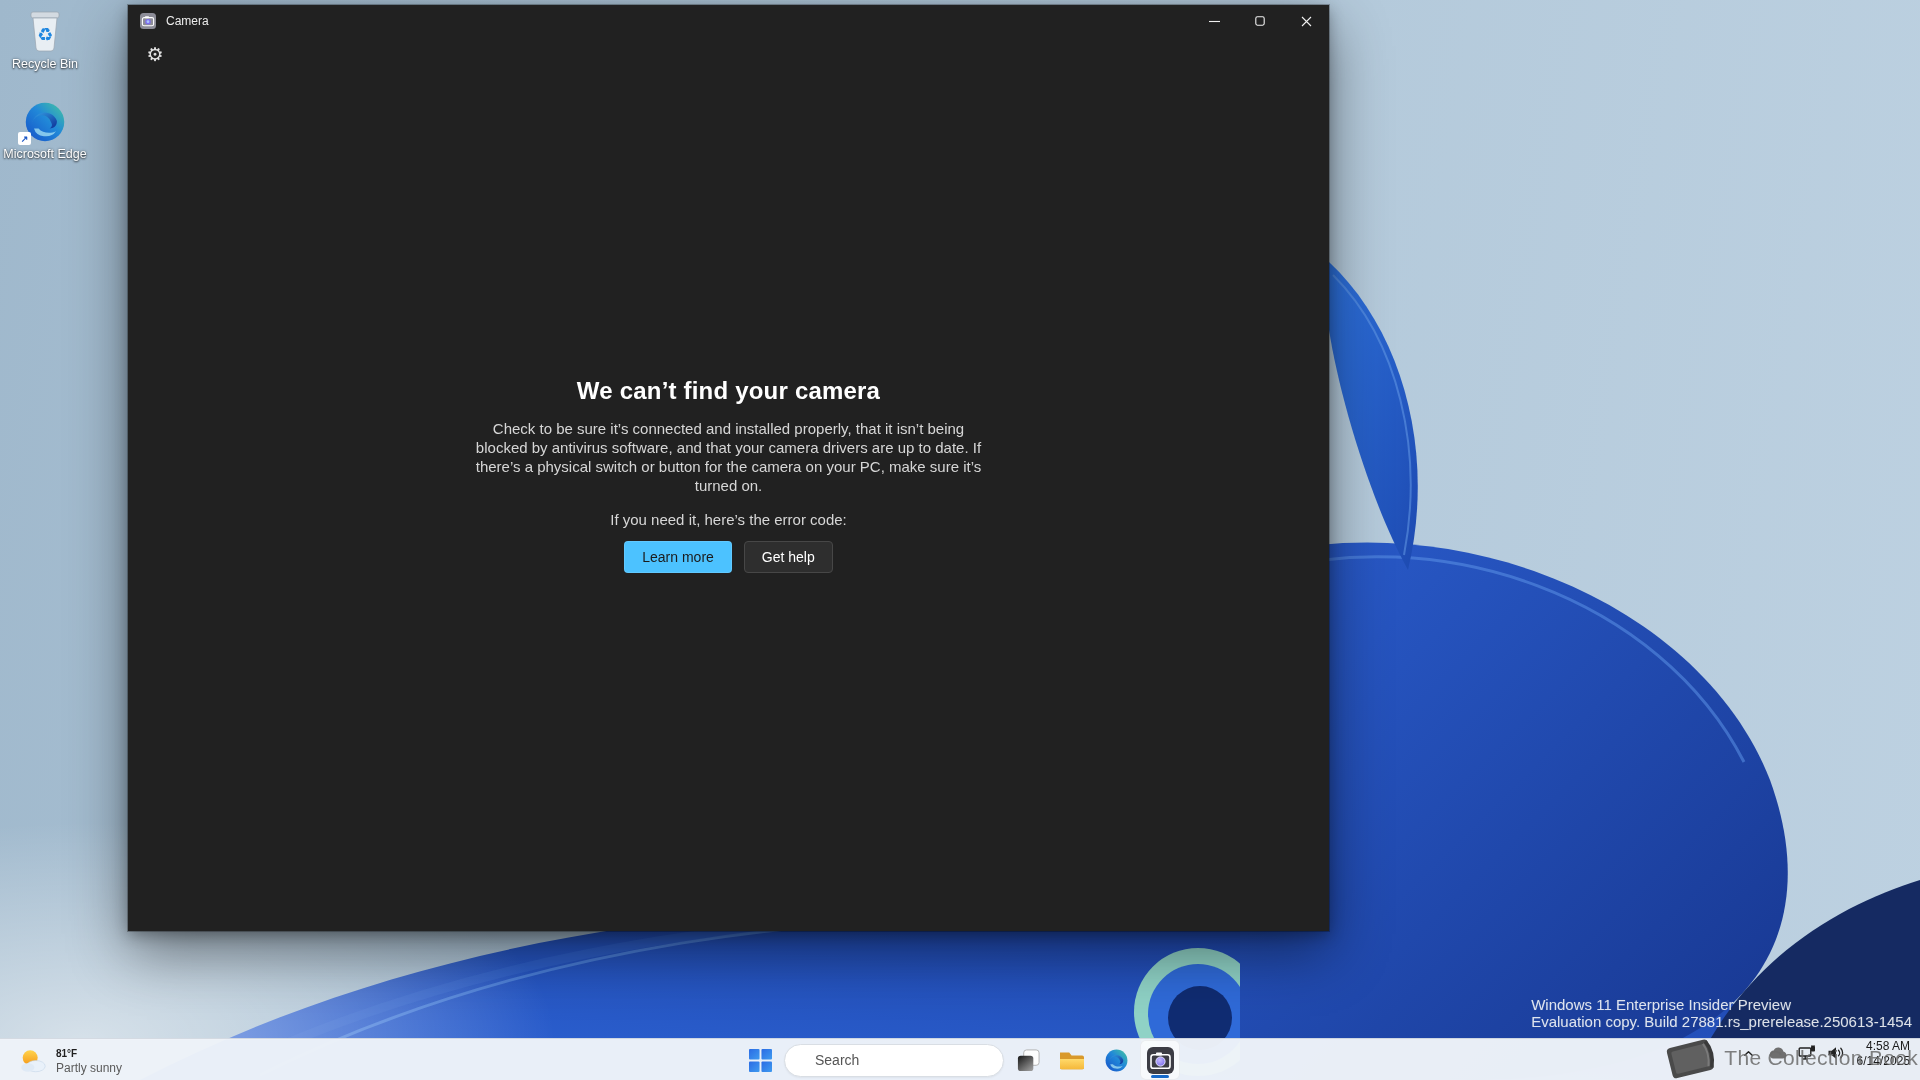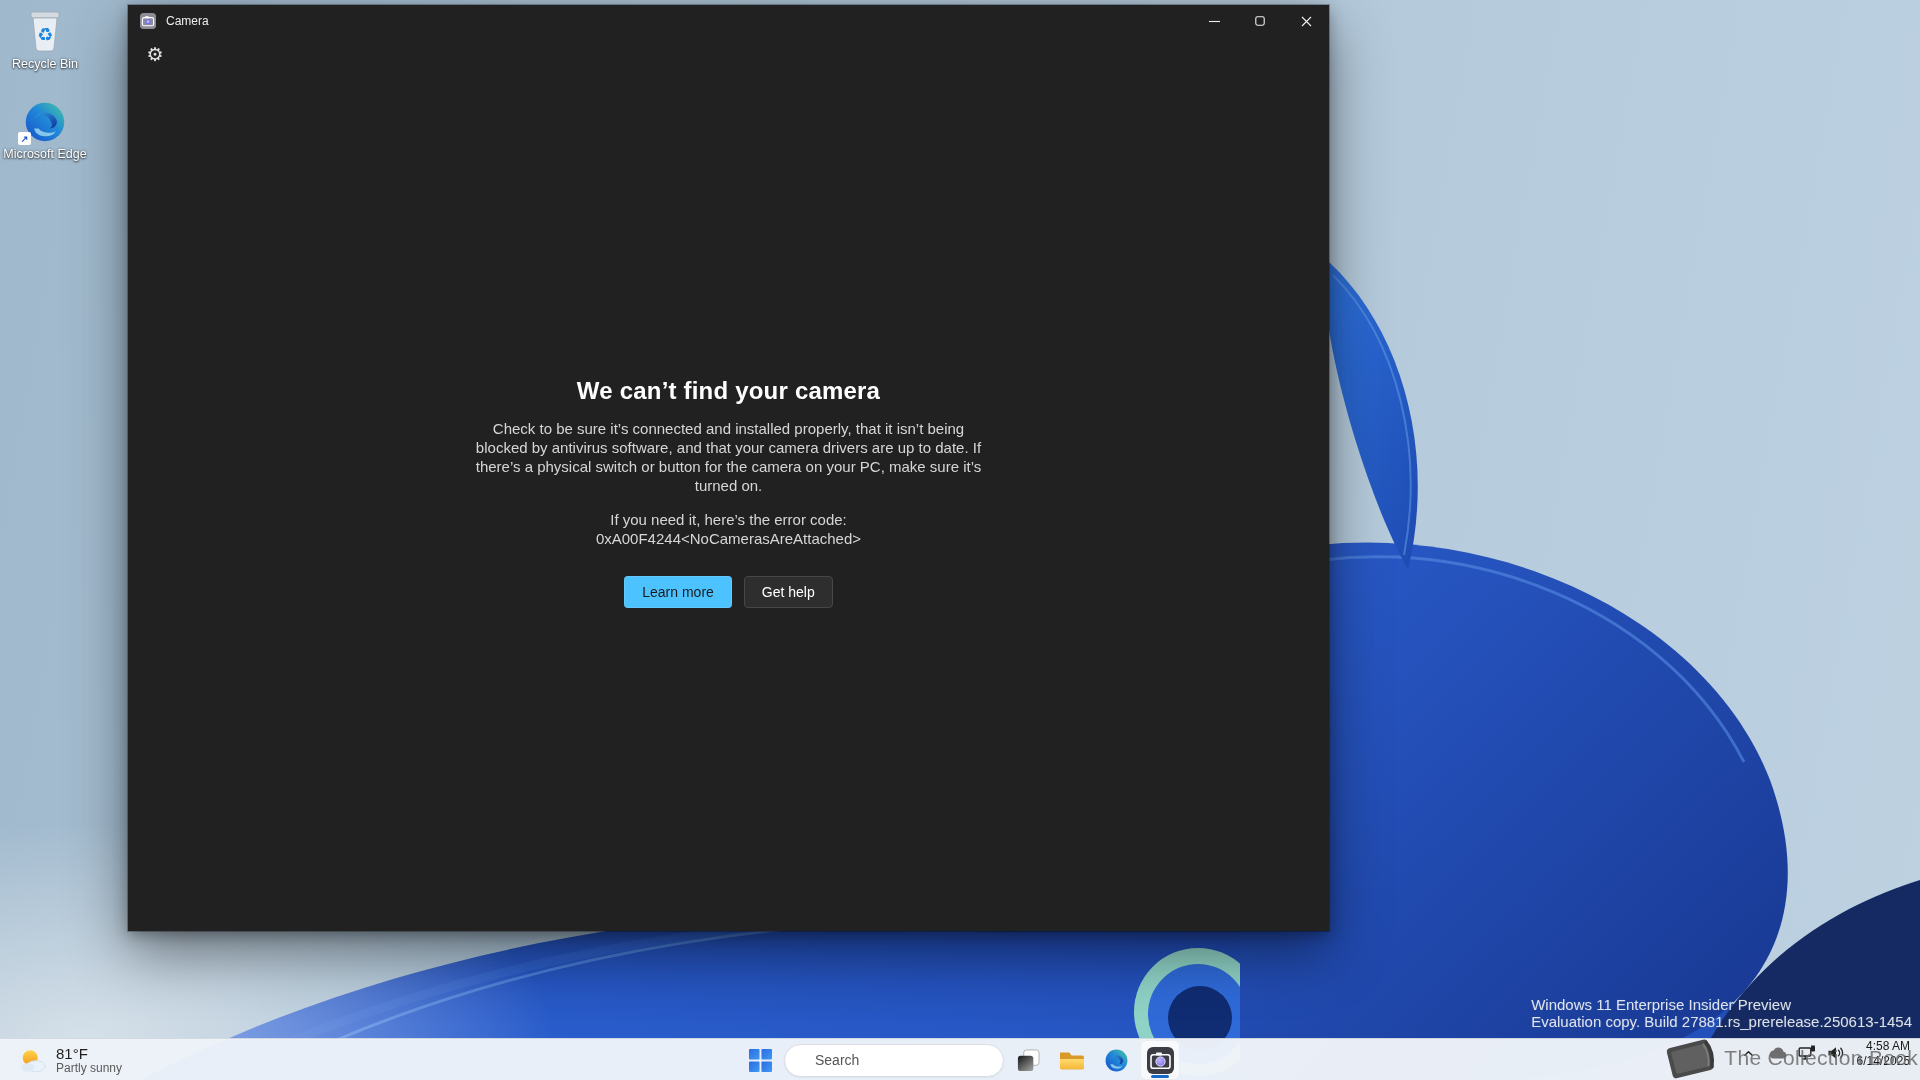--- a/index.html
+++ b/index.html
@@ -34,34 +34,34 @@
   .titlebar .ttl { color:#ececec; font-size:12px; }
   .win-controls { margin-left:auto; display:flex; height:100%; }
   .win-btn { width:46px; height:100%; display:flex; align-items:center; justify-content:center; }
   .gear { position:absolute; left:14px; top:36px; font-size:19px; color:#e2e2e2;
     font-family:"DejaVu Sans", sans-serif; width:26px; height:26px; display:flex; align-items:center; justify-content:center; }
 
   .err-wrap { position:absolute; top:372px; left:0; right:0; text-align:center; color:#d6d6d6; }
   .err-wrap h1 { color:#fff; font-size:24px; font-weight:600; letter-spacing:.2px; }
   .err-body { width:522px; margin:14px auto 0; font-size:15px; line-height:19px; }
   .err-code { margin-top:15px; font-size:15px; line-height:19px; }
-  .btn-row { margin-top:28px; display:flex; justify-content:center; gap:12px; }
+  .btn-row { margin-top:12px; display:flex; justify-content:center; gap:12px; }
   .btn { font-size:14px; padding:7px 17px; border-radius:4px; border:1px solid transparent; cursor:default; font-family:inherit; }
   .btn-accent { background:var(--accent-button,#4cc2ff); color:#1b1b1b; border-color:rgba(255,255,255,.12); }
   .btn-plain { background:#2e2e2e; color:#fff; border-color:#474747; }
 
   
   .eval-wm { position:absolute; right:8px; bottom:50px; color:rgba(255,255,255,.85);
     font-size:15px; line-height:17px; z-index:5; text-shadow:0 0 2px rgba(90,120,150,.35); }
 
   
   #taskbar { position:absolute; left:0; bottom:0; width:1920px; height:42px;
     background:rgba(240,244,249,.97); border-top:1px solid rgba(130,145,160,.25); z-index:20; }
   .weather { position:absolute; left:10px; top:0; height:42px; display:flex; align-items:center; gap:8px; padding:0 8px; border-radius:6px; }
-  .weather .t1 { font-size:15px; color:#1f1f1f; line-height:15px; }
+  .weather .t1 { font-size:10px; color:#1f1f1f; line-height:15px;font-weight:bold; }
   .weather .t2 { font-size:12px; color:#5a5a5a; line-height:14px; }
   .tb-center { position:absolute; left:50%; top:0; transform:translateX(-50%); height:42px; display:flex; align-items:center; gap:4px; }
   .tb-btn { width:40px; height:40px; display:flex; align-items:center; justify-content:center; border-radius:6px; position:relative; }
   .search-pill { width:220px; height:33px; background:#fff; border:1px solid #d9dee4; border-radius:17px;
     display:flex; align-items:center; gap:8px; padding:0 3px 0 12px; box-shadow:0 1px 2px rgba(0,0,0,.05); }
   .search-pill input { border:0; outline:0; background:transparent; flex:1; font-size:14px; color:#333; font-family:inherit;margin-left:10px; }
   .search-pill input::placeholder { color:#555; }
   .tb-btn.active { background:rgba(255,255,255,.62); border:1px solid rgba(0,0,0,.05); }
   .active-underline { position:absolute; bottom:1px; left:50%; transform:translateX(-50%);
     width:18px; height:3px; border-radius:2px; background:var(--active-indicator,#1668c8); }
@@ -180,21 +180,20 @@
     </div>
   </div>
 
   <div class="gear">⚙</div>
 
   <div class="err-wrap">
     <h1>We can’t find your camera</h1>
     <p class="err-body">Check to be sure it’s connected and installed properly, that it isn’t being blocked by antivirus software, and that your camera drivers are up to date. If there’s a physical switch or button for the camera on your PC, make sure it’s turned on.</p>
     <div class="err-code">
       <div>If you need it, here’s the error code:</div>
-      <div>0xA00F4244&lt;NoCamerasAreAttached&gt;</div>
     </div>
     <div class="btn-row">
       <button class="btn btn-accent">Learn more</button>
       <button class="btn btn-plain">Get help</button>
     </div>
   </div>
 </div>
 
 <div class="eval-wm">
   <div>Windows 11 Enterprise Insider Preview</div>

